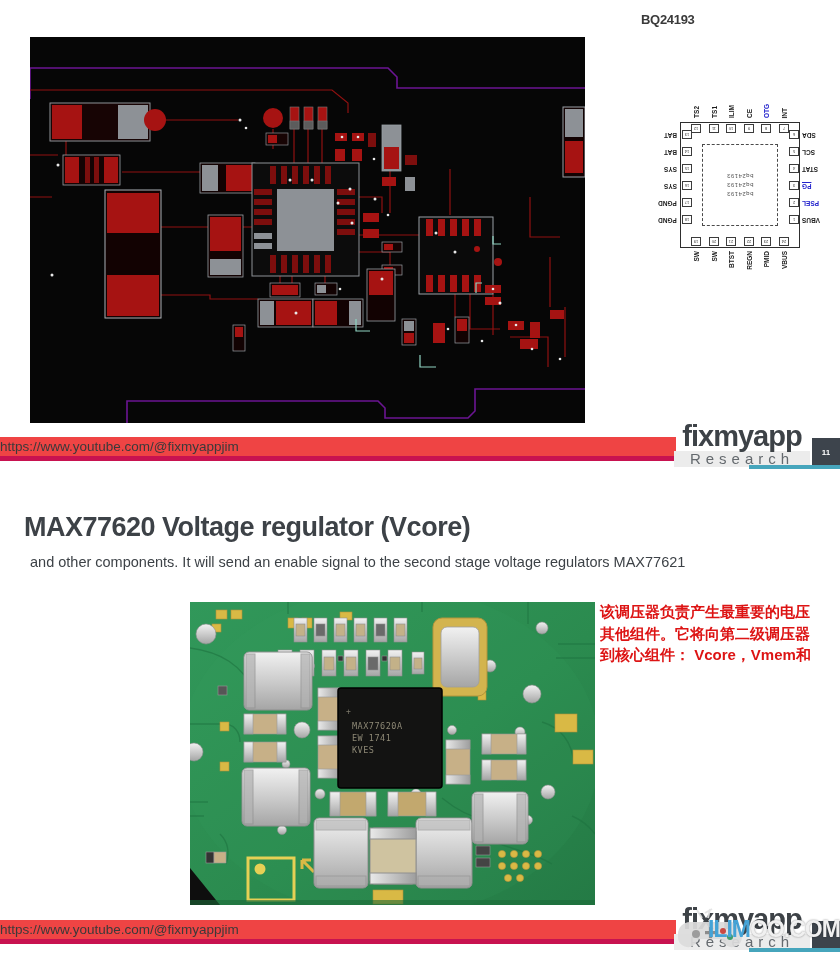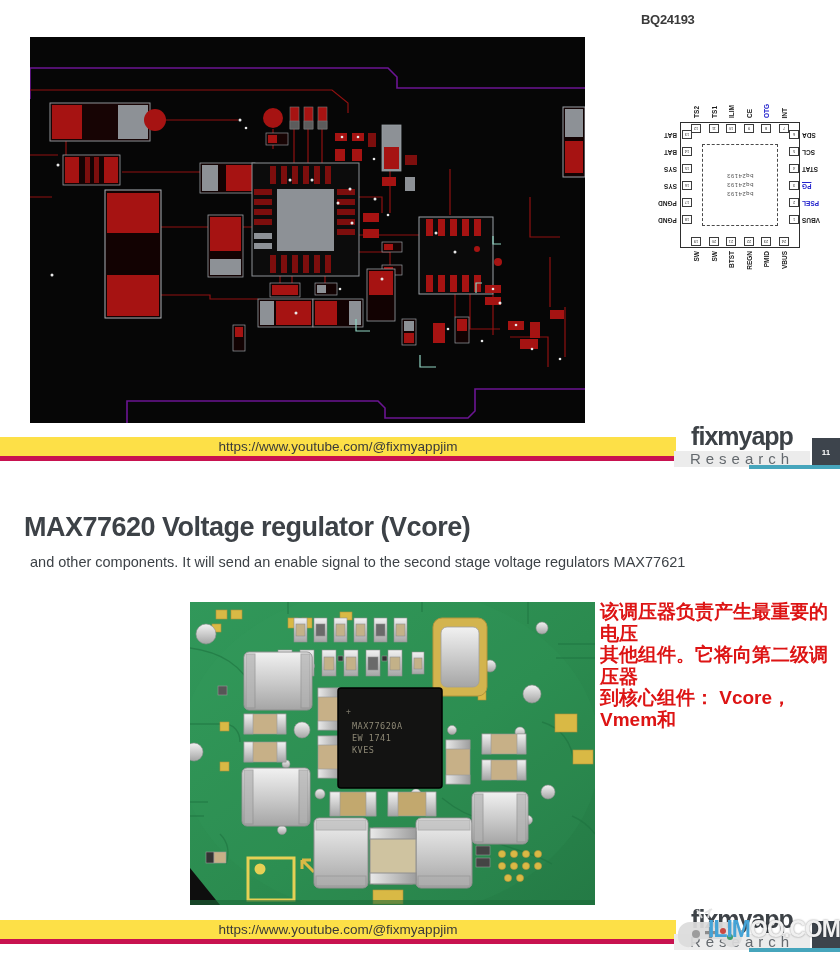--- a/index.html
+++ b/index.html
@@ -18,34 +18,34 @@
   .po-dash{position:absolute;left:47px;top:56px;width:76px;height:82px;border:1px dashed #4a4a4a}
   .po-center{position:absolute;left:47px;top:56px;width:76px;height:82px;display:flex;flex-direction:column;align-items:center;justify-content:center;transform:rotate(180deg);font-size:6px;line-height:9px;color:#555;letter-spacing:.5px}
   .pbox{position:absolute;width:10px;height:9px;border:1px solid #3c3c3c;background:#fff;font-size:4px;line-height:7px;color:#333;text-align:center;transform:rotate(180deg)}
   .plab{position:absolute;font-size:6.5px;font-weight:bold;color:#1c1c1c;transform:rotate(180deg);white-space:nowrap;line-height:10px}
   .pvert{writing-mode:vertical-rl;transform:rotate(180deg)}
   .pblue{color:#2121cc}
   .pbar{text-decoration:underline}
 
   
   .footer{position:absolute;left:0;width:840px;height:64px}
-  .f-band{position:absolute;left:0;top:0;width:676px;height:19px;background:#fde047;display:flex;align-items:center;justify-content:center}
+  .f-band{position:absolute;left:0;top:0;width:676px;height:19px;background:#ef4444;display:flex;align-items:center;}
   .f-url{font-size:13.5px;color:#3a3a3a}
   .f-magenta{position:absolute;left:0;top:19px;width:676px;height:5px;background:#c81250}
   .f-logo{position:absolute;left:674px;top:-16px;width:136px;text-align:center}
-  .f-brand{font-size:25px;font-weight:bold;color:#3d4247;letter-spacing:-1px;line-height:30px}
+  .f-brand{font-size:29px;font-weight:bold;color:#3d4247;letter-spacing:-1px;line-height:30px}
   .f-sub{font-size:15px;color:#64696e;letter-spacing:5px;background:#ececec;line-height:16px}
   .f-page{position:absolute;left:812px;top:1px;width:28px;height:28px;background:#3d444c;color:#fff;font-size:8px;font-weight:bold;display:flex;align-items:center;justify-content:center}
   .f-teal{position:absolute;left:749px;top:28px;width:91px;height:4px;background:#46a5bc}
 
   
   .s2-title{position:absolute;left:24px;top:512px;font-size:27px;font-weight:bold;color:#3d4247;letter-spacing:-.5px}
   .s2-body{position:absolute;left:30px;top:553px;font-size:14.5px;line-height:18.5px;color:#3d4247}
   .s2-photo{position:absolute;left:190px;top:602px;width:405px;height:303px}
-  .s2-annot{position:absolute;left:600px;top:601px;width:240px;font-size:19px;font-weight:bold;line-height:21.5px;color:#dd1414;font-family:"Liberation Sans","DejaVu Sans",sans-serif}
+  .s2-annot{position:absolute;left:600px;top:601px;width:240px;font-size:15px;font-weight:bold;line-height:21.5px;color:#dd1414;font-family:"Liberation Sans","DejaVu Sans",sans-serif}
 
   
   .wm{position:absolute;left:674px;top:906px;width:166px;height:50px}
   .wm-text{position:absolute;left:34px;top:10px;font-size:23px;font-weight:bold;letter-spacing:-1px;white-space:nowrap}
   .wm-blue{color:#45a3d6}
   .wm-white{color:#f0f0f0;text-shadow:0 0 2px rgba(0,0,0,.45)}
 </style>
 </head>
 <body>
 

